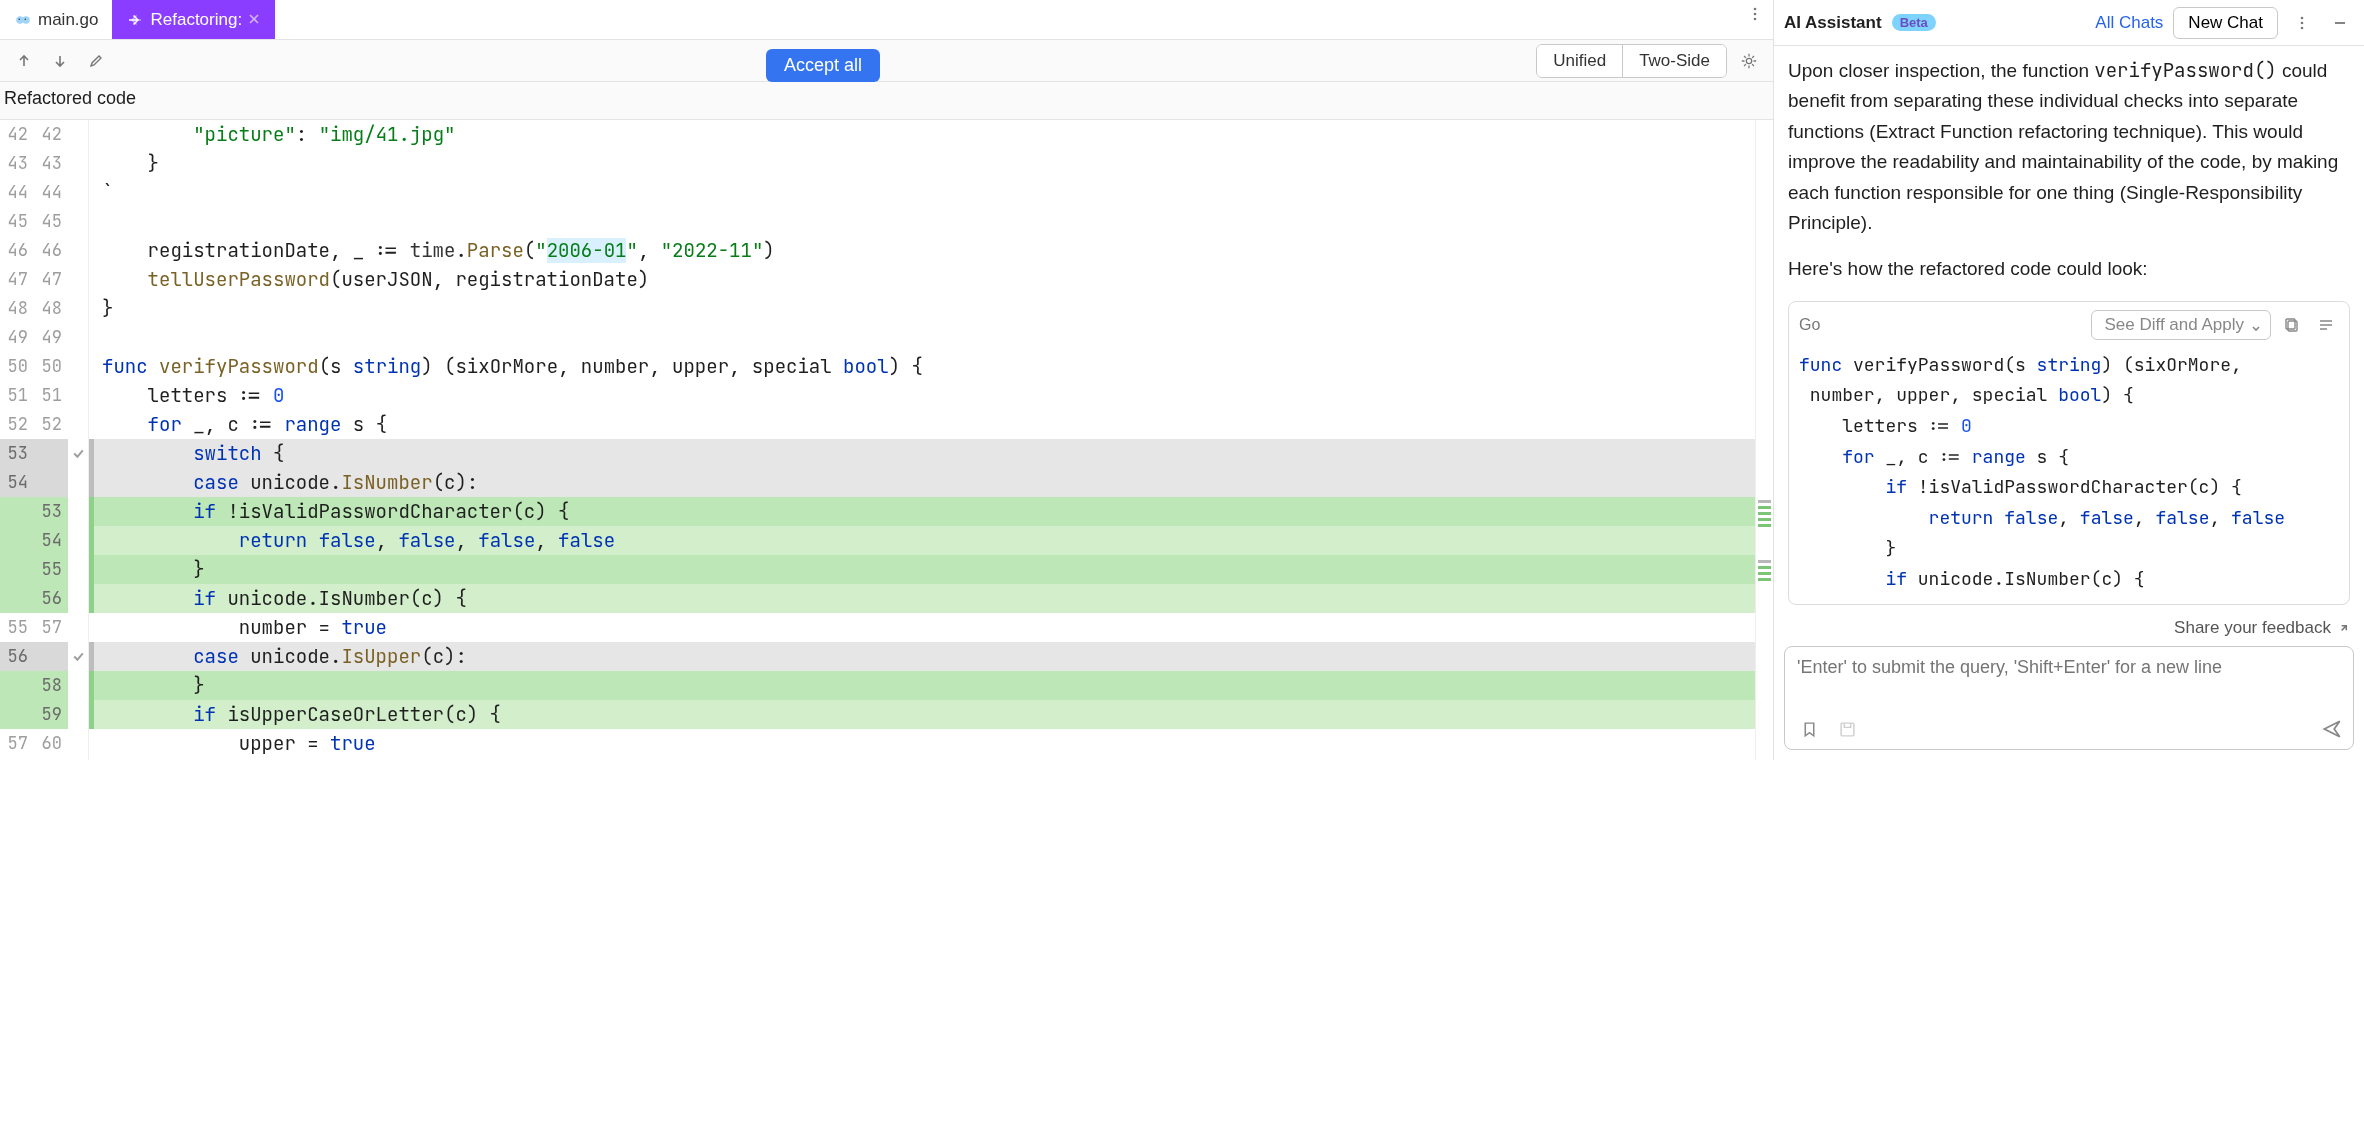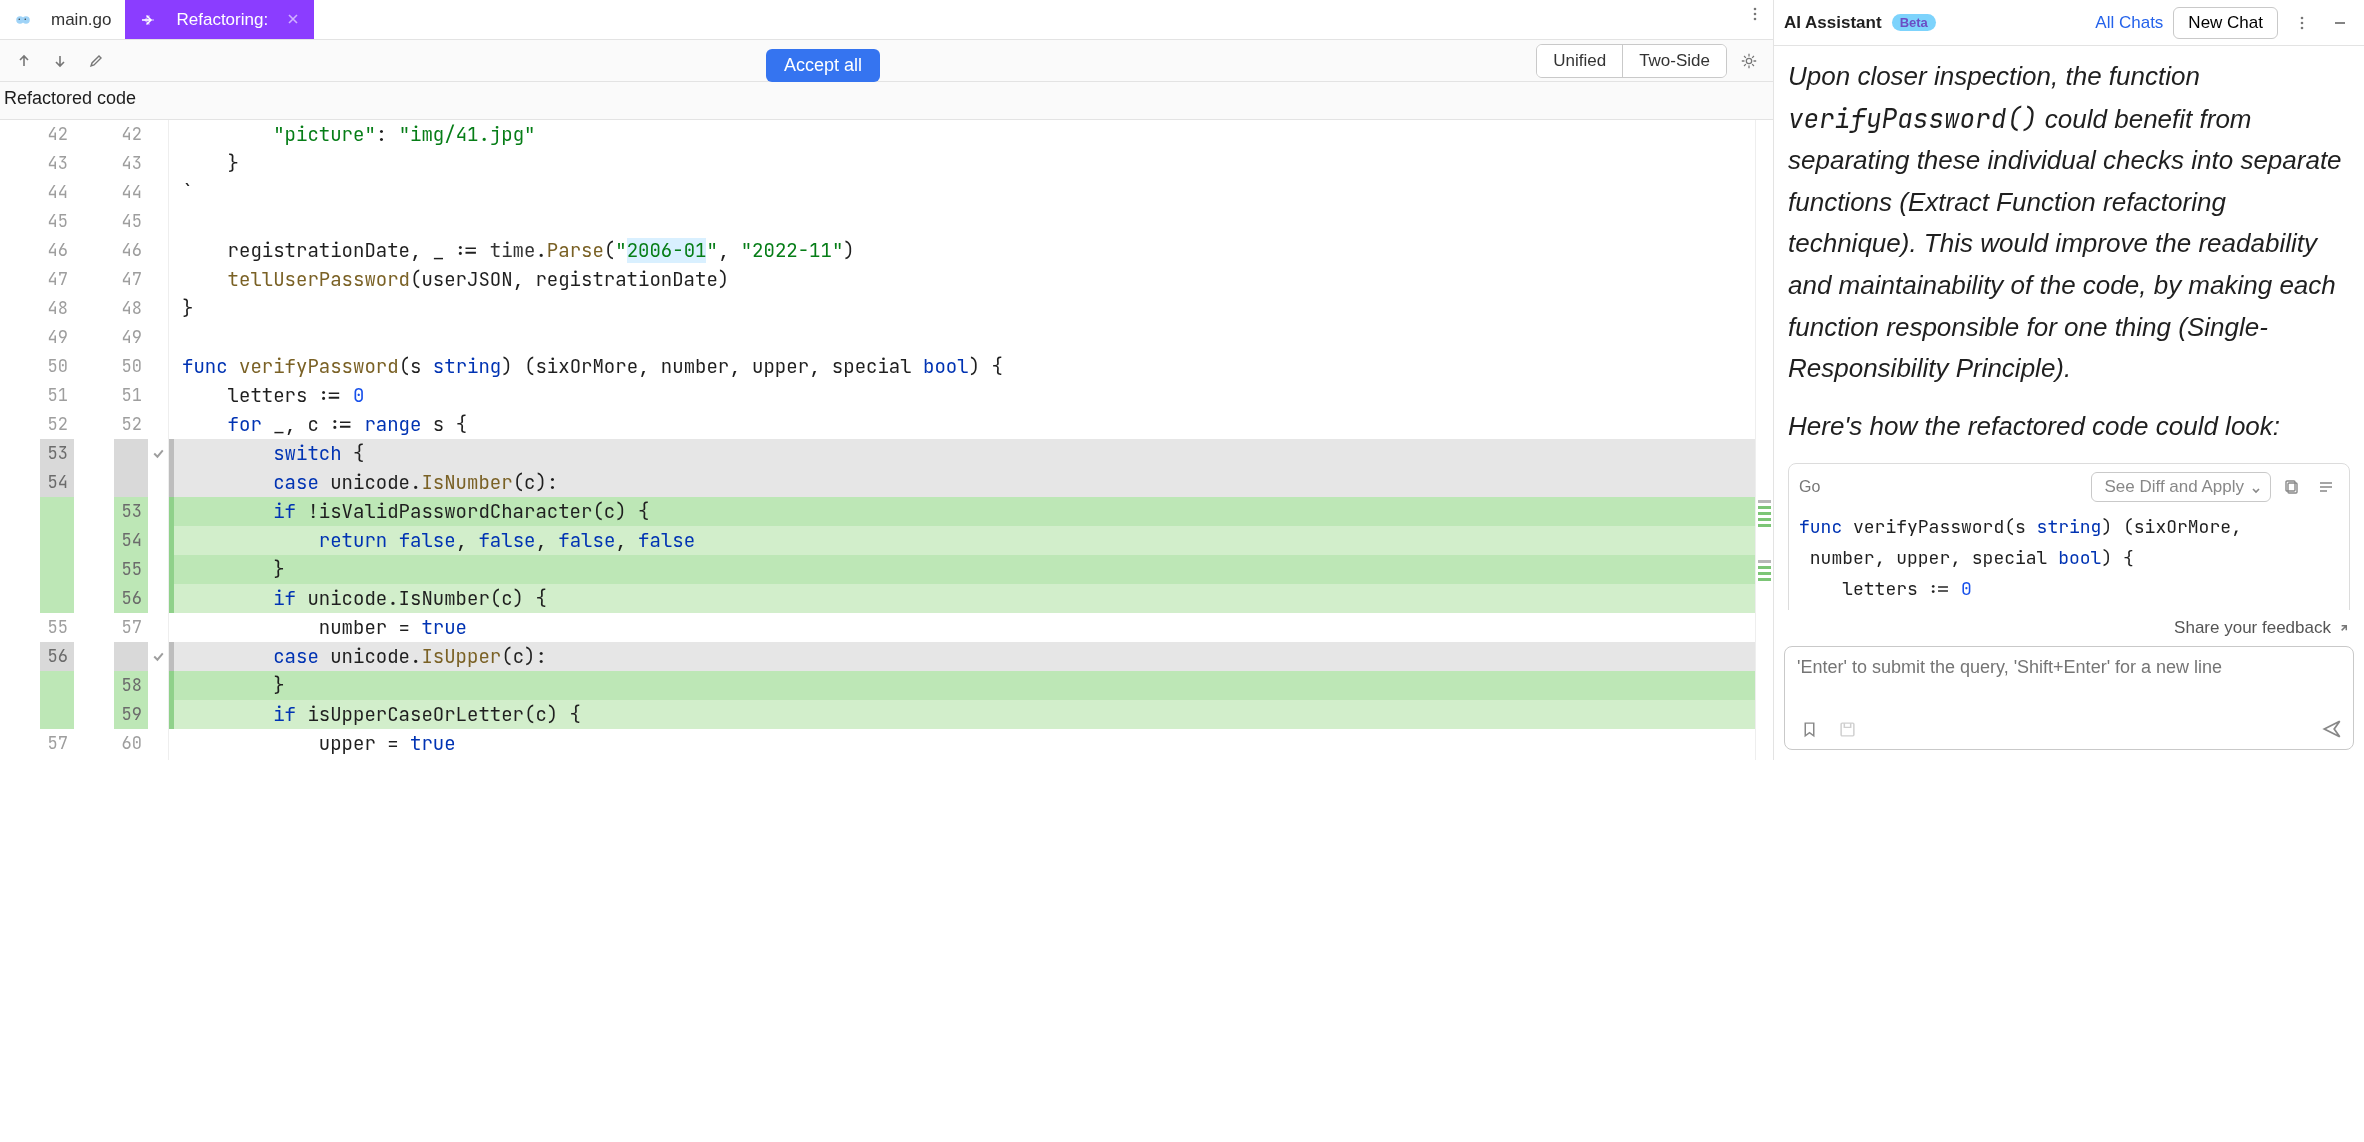--- a/index.html
+++ b/index.html
@@ -25,21 +25,21 @@
   
   .tabbar {
     display: flex;
     align-items: stretch;
     height: 40px;
     border-bottom: 1px solid #e3e3e3;
   }
   .tab {
     display: flex;
     align-items: center;
-    gap: 19px;
+    gap: 6px;
     padding: 0 14px;
     font-size: 17px;
     color: #333;
     cursor: pointer;
   }
   .tab.active {
     background: #8b3dff;
     color: #fff;
   }
   .tab .close {
@@ -123,21 +123,20 @@
     background:#fff;
     border-right: 1px solid #eee;
     font-family: "JetBrains Mono", Menlo, Consolas, monospace;
     font-size:17px;
     color:#9e9e9e;
     user-select:none;
   }
   .gut {
     display:flex;
     flex-direction:column;
-    margin-left:40px;
   }
   .gut span {
     width: 34px;
     height: 29px;
     line-height:29px;
     text-align:right;
     padding-right:6px;
   }
   .gut span.g-del { background:#d9d9d9; color:#6b6b6b; }
   .gut span.g-add { background:#bde7b6; color:#6b6b6b; }
@@ -220,21 +219,21 @@
     padding:5px 14px;
     font-size:17px;
     cursor:pointer;
   }
 
   .ai-body {
     flex:1;
     overflow:auto;
     padding: 10px 14px 0 14px;
   }
-  .ai-body p { font-size:26px; line-height:1.6; margin-bottom:16px;font-style:italic; }
+  .ai-body p { font-size:19px; line-height:1.6; margin-bottom:16px; }
   .mono-inline { font-family:"JetBrains Mono", Menlo, Consolas, monospace; }
 
   .snippet {
     border:1px solid #dcdcdc;
     border-radius:8px;
     margin-top:12px;
     overflow:hidden;
   }
   .snip-head {
     display:flex;

